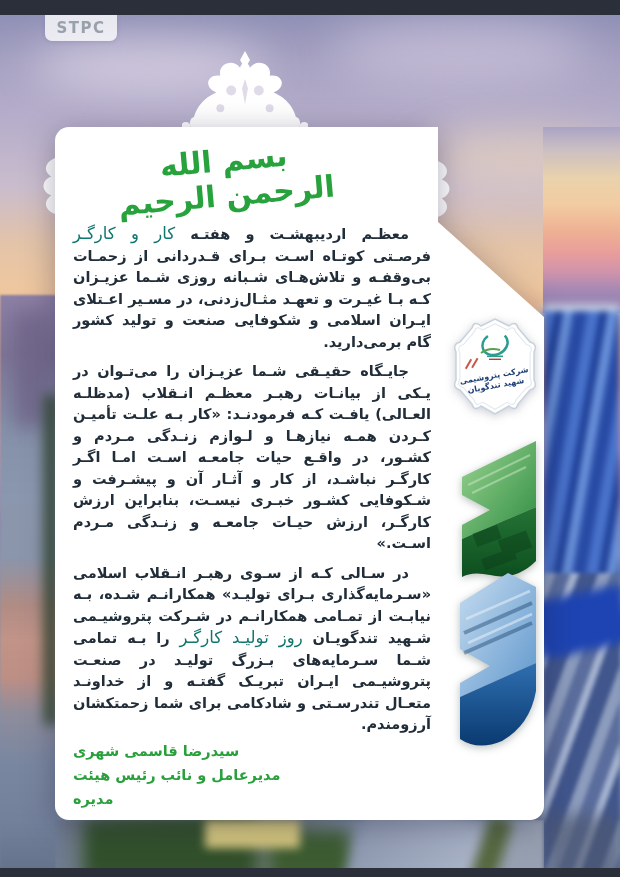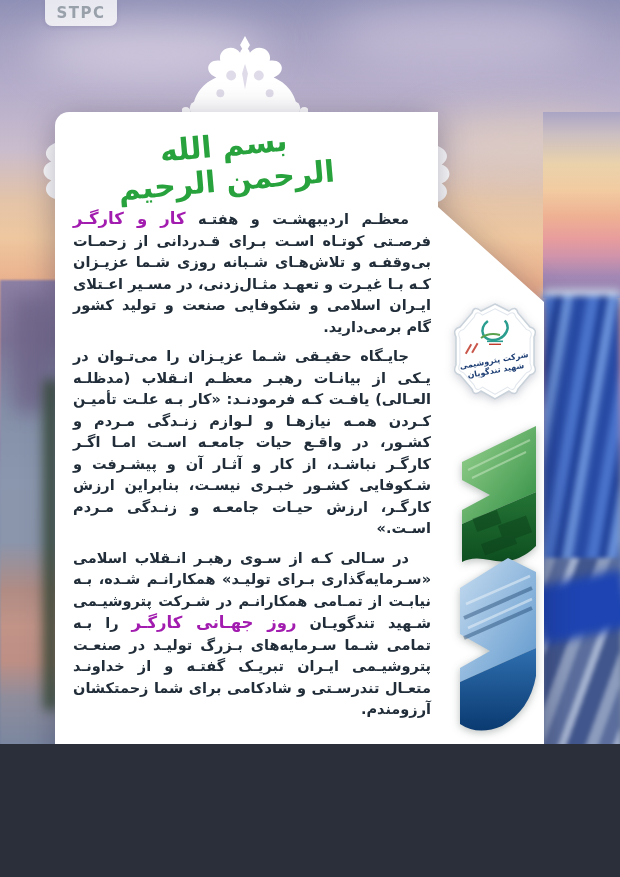--- a/index.html
+++ b/index.html
@@ -1,16 +1,16 @@
 <!DOCTYPE html>
 <html lang="fa"><head>
 <meta charset="utf-8">
 <style>
   html,body{margin:0;padding:0;background:#2a2f3a;}
-  .stage{position:relative;width:620px;height:744px;margin:0 auto;overflow:hidden;
+  .stage{position:relative;width:620px;height:853px;margin:15px auto;overflow:hidden;
          font-family:"DejaVu Sans",sans-serif;background:#9b94b8;}
   .stage *{box-sizing:border-box;}
   .abs{position:absolute;}
 
   
   .bg-base{position:absolute;inset:0;background:linear-gradient(180deg,
     #8f90b6 0%,#a7a2c2 6%,#b5adca 12%,#c9bccd 20%,#e4c4a8 27%,#eec79f 32%,
     #eab08d 38%,#e59a8b 44%,#d5909f 50%,#a788b0 56%,#8d7ca6 60%,#8a8fae 64%,
     #7e8cab 70%,#8494ad 78%,#7b89a4 86%,#6f7d99 100%);}
   .cloud1{left:30px;top:25px;width:240px;height:55px;background:#d8d0e3;border-radius:50%;filter:blur(22px);opacity:.85;}
@@ -48,21 +48,21 @@
 
   
   .card-wrap{left:55px;top:112px;width:489px;height:693px;filter:drop-shadow(0 6px 16px rgba(30,25,60,.35));}
   .card{position:relative;width:100%;height:100%;background:#ffffff;border-radius:14px;
     clip-path:polygon(0 0,383px 0,383px 95px,489px 190px,489px 100%,0 100%);}
   .bismillah{position:absolute;left:50px;top:16px;width:240px;text-align:center;
     color:#27a23c;font-size:30px;font-weight:bold;transform:rotate(-5deg);direction:rtl;}
   .text-col{position:absolute;left:18px;top:96px;width:358px;direction:rtl;
     text-align:justify;color:#212d39;font-weight:bold;font-size:14.5px;line-height:21.5px;}
   .text-col p.para{margin:0 0 8px;text-indent:22px;}
-  .hl{color:#a21caf;font-size:16.5px;font-weight:700;}
+  .hl{color:#0f766e;font-size:16.5px;font-weight:400;}
   .signature{position:absolute;left:18px;top:612px;width:240px;direction:rtl;text-align:left;
     color:#29a03c;font-weight:bold;font-size:14.5px;line-height:24px;}
 
   
   .crown{left:182px;top:36px;width:126px;height:77px;}
   .bump{width:17px;height:60px;}
   .bump-left{left:39px;top:141px;}
   .bump-right{left:437px;top:144px;transform:scaleX(-1);}
 
   
@@ -135,23 +135,25 @@
   <svg class="abs bump bump-right" viewBox="0 0 18 60">
     <path fill="#ffffff" d="M18 0 C6 4 4 14 13 20 C2 24 2 36 13 40 C4 46 6 56 18 60 Z"></path>
   </svg>
 
   <div class="abs card-wrap">
     <div class="card">
       <div class="bismillah">بسم الله الرحمن الرحیم</div>
       <div class="text-col">
           <p class="para"><span>معظـم اردیبهشـت و هفتـه </span><span class="hl">کار و کارگـر</span><span> فرصـتی کوتـاه اسـت بـرای قـدردانی از زحمـات بی‌وقفـه و تلاش‌هـای شـبانه روزی شـما عزیـزان کـه بـا غیـرت و تعهـد مثـال‌زدنی، در مسـیر اعـتلای ایـران اسلامی و شکوفایی صنعت و تولید کشور گام برمی‌دارید.</span></p>
           <p class="para"><span>جایـگاه حقیـقی شـما عزیـزان را می‌تـوان در یـکی از بیانـات رهبـر معظـم انـقلاب (مدظلـه العـالی) یافـت کـه فرمودنـد: «کار بـه علـت تأمیـن کـردن همـه نیازهـا و لـوازم زنـدگی مـردم و کشـور، در واقـع حیات جامعـه اسـت امـا اگـر کارگـر نباشـد، از کار و آثـار آن و پیشـرفت و شـکوفایی کشـور خبـری نیسـت، بنابراین ارزش کارگـر، ارزش حیـات جامعـه و زنـدگی مـردم اسـت.»</span></p>
-          <p class="para"><span>در سـالی کـه از سـوی رهبـر انـقلاب اسلامی «سـرمایه‌گذاری بـرای تولیـد» همکارانـم شـده، بـه نیابـت از تمـامی همکارانـم در شـرکت پتروشیـمی شـهید تندگویـان </span><span class="hl">روز جهـانی کارگـر</span><span> را بـه تمامی شـما سـرمایه‌های بـزرگ تولیـد در صنعـت پتروشیـمی ایـران تبریـک گفتـه و از خداونـد متعـال تندرسـتی و شادکامی برای شما زحمتکشان آرزومندم.</span></p>
+          <p class="para"><span>در سـالی کـه از سـوی رهبـر انـقلاب اسلامی «سـرمایه‌گذاری بـرای تولیـد» همکارانـم شـده، بـه نیابـت از تمـامی همکارانـم در شـرکت پتروشیـمی شـهید تندگویـان </span><span class="hl">روز تولیـد کارگـر</span><span> را بـه تمامی شـما سـرمایه‌های بـزرگ تولیـد در صنعـت پتروشیـمی ایـران تبریـک گفتـه و از خداونـد متعـال تندرسـتی و شادکامی برای شما زحمتکشان آرزومندم.</span></p>
         </div>
       <div class="signature">
+        <div>سیدرضا قاسمی شهری</div>
+        <div>مدیرعامل و نائب رئیس هیئت مدیره</div>
       </div>
     </div>
   </div>
 
   <div class="abs medallion">
     <svg class="frame" viewBox="0 0 86 100">
       <path fill="#ffffff" stroke="#c9d2da" stroke-width="1.5" d="M43 2 L57 9 Q64 3 66 11 L78 25 Q86 27 82 35 L82 63 Q86 71 78 73 L66 87 Q64 95 57 89 L43 97 L29 89 Q22 95 20 87 L8 73 Q0 71 4 63 L4 35 Q0 27 8 25 L20 11 Q22 3 29 9 Z"></path>
       <path fill="none" stroke="#e3e8ee" stroke-width="1.2" transform="translate(4.3,5) scale(0.9)" d="M43 2 L57 9 Q64 3 66 11 L78 25 Q86 27 82 35 L82 63 Q86 71 78 73 L66 87 Q64 95 57 89 L43 97 L29 89 Q22 95 20 87 L8 73 Q0 71 4 63 L4 35 Q0 27 8 25 L20 11 Q22 3 29 9 Z"></path>
     </svg>
     <svg class="seal-logo" viewBox="0 0 40 34">

